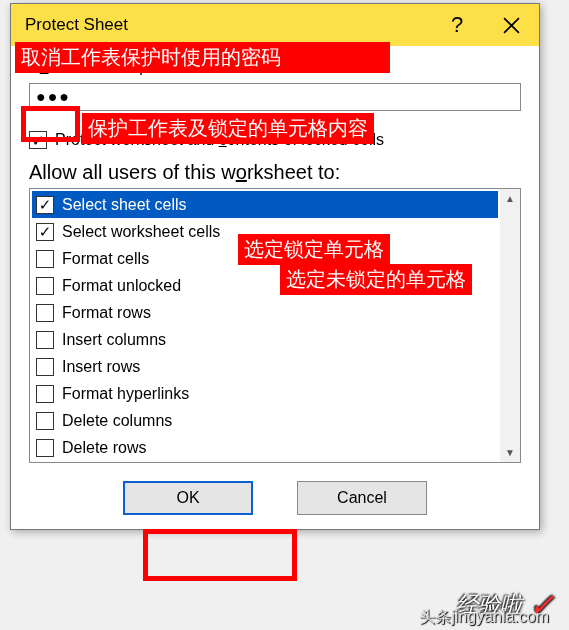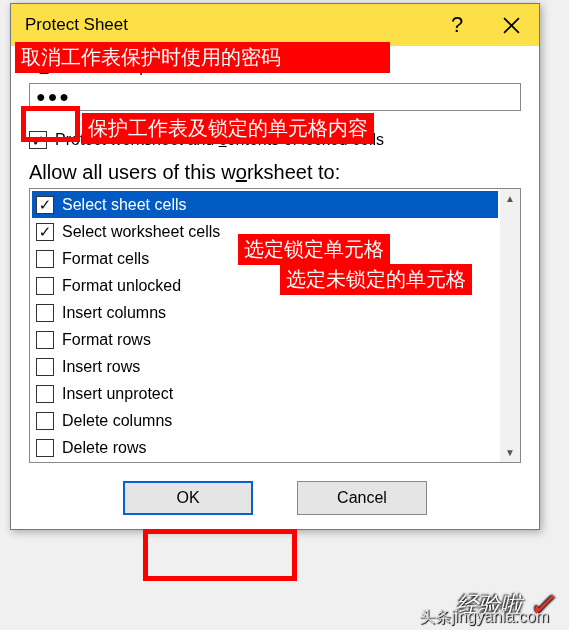--- a/index.html
+++ b/index.html
@@ -244,33 +244,33 @@
           <div class="list-item">
             <span class="cb"></span>
             <span>Format cells</span>
           </div>
           <div class="list-item">
             <span class="cb"></span>
             <span>Format unlocked</span>
           </div>
           <div class="list-item">
             <span class="cb"></span>
+            <span>Format rows</span>
+          </div>
+          <div class="list-item">
+            <span class="cb"></span>
             <span>Insert columns</span>
           </div>
           <div class="list-item">
             <span class="cb"></span>
-            <span>Format rows</span>
-          </div>
-          <div class="list-item">
-            <span class="cb"></span>
             <span>Insert rows</span>
           </div>
           <div class="list-item">
             <span class="cb"></span>
-            <span>Insert unprotect</span>
+            <span>Format hyperlinks</span>
           </div>
           <div class="list-item">
             <span class="cb"></span>
             <span>Delete columns</span>
           </div>
           <div class="list-item">
             <span class="cb"></span>
             <span>Delete rows</span>
           </div>
         </div>

